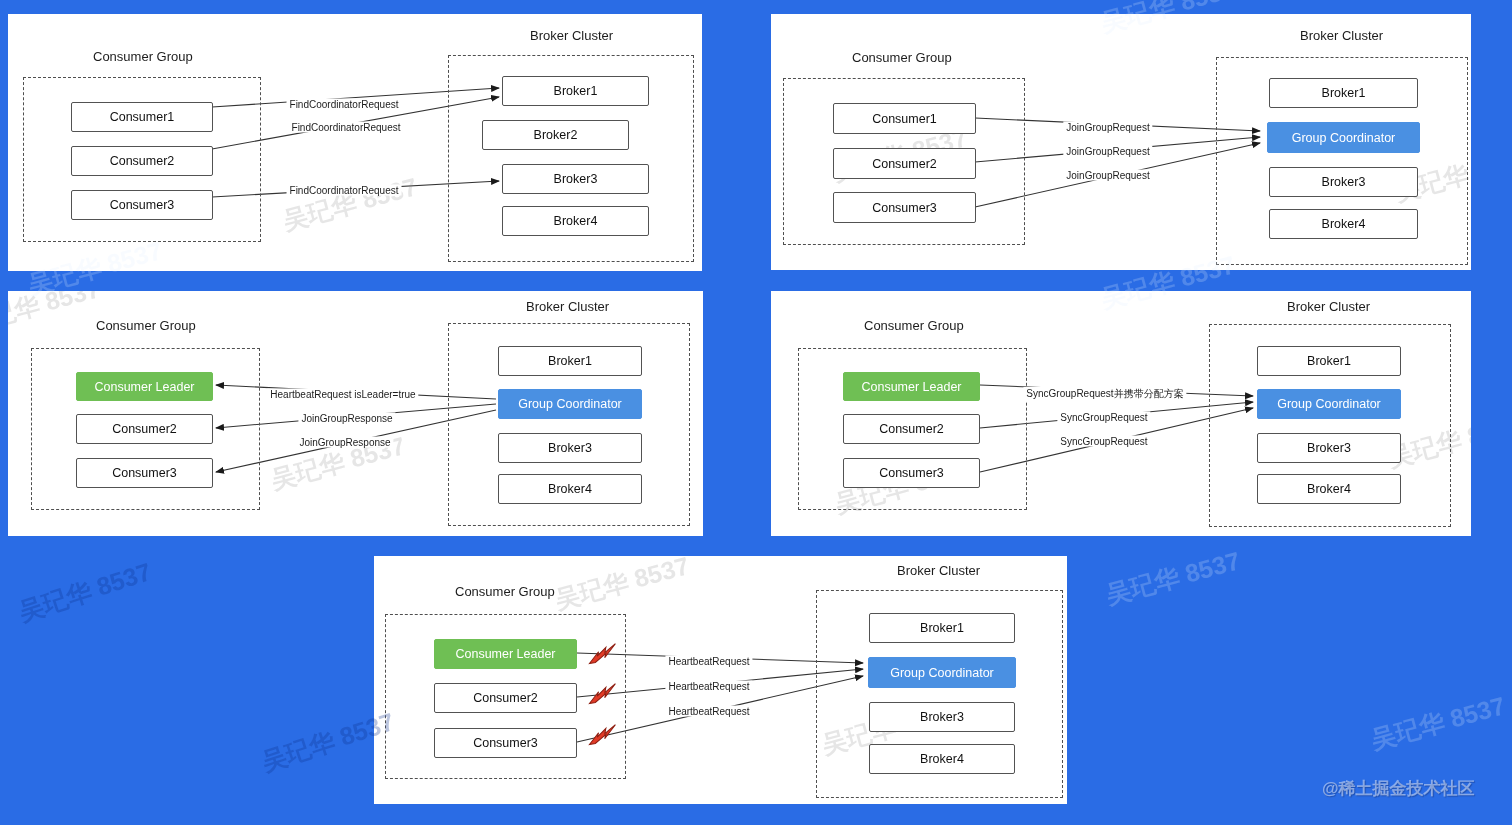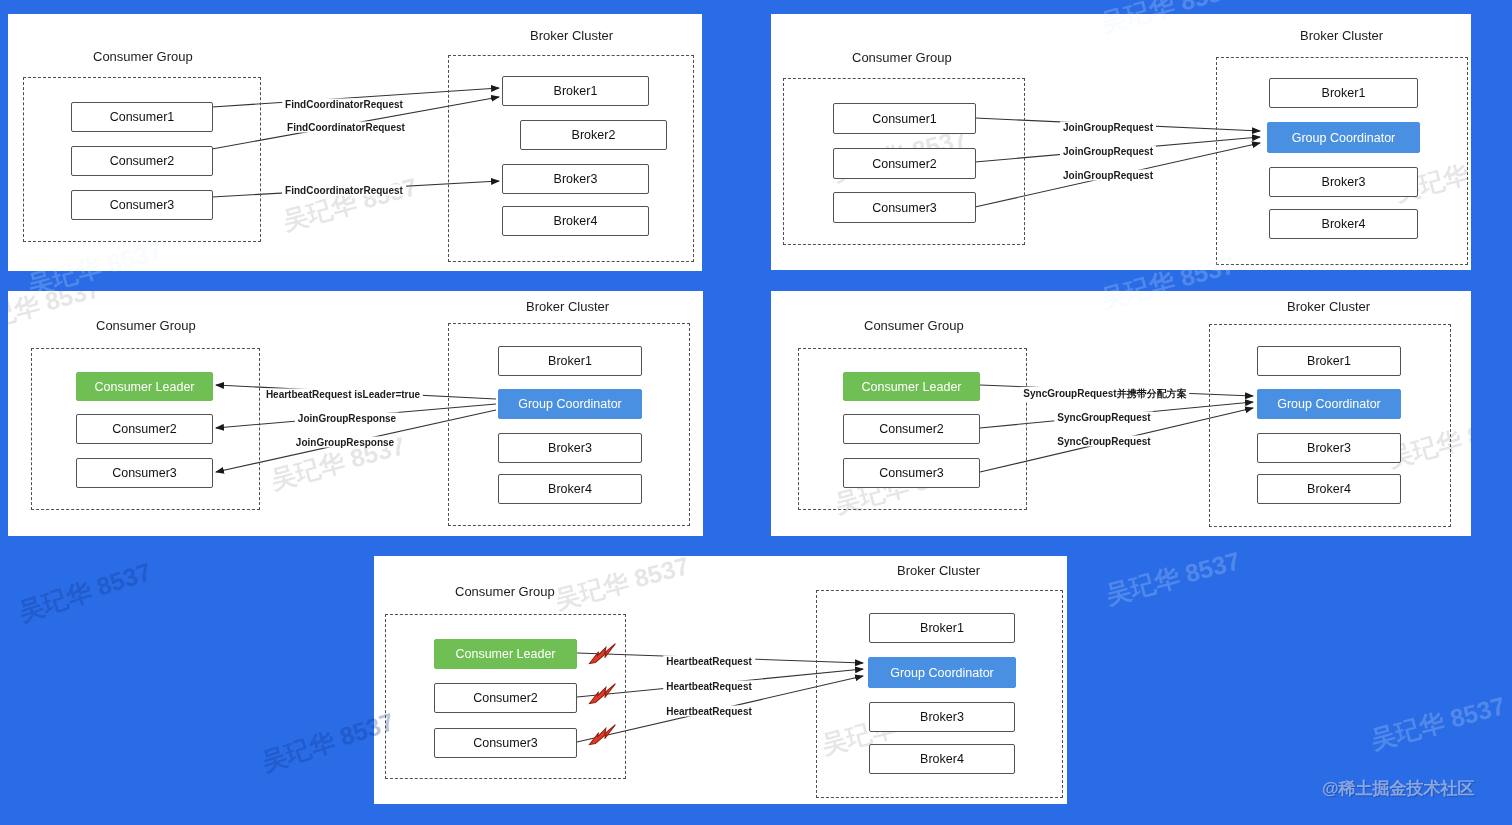--- a/index.html
+++ b/index.html
@@ -15,21 +15,21 @@
   .dashed{position:absolute;border:1.4px dashed #4f4f4f;}
   .node{
     position:absolute;background:#ffffff;border:1.4px solid #525252;border-radius:2px;
     display:flex;align-items:center;justify-content:center;
     font-size:12.5px;color:#111111;white-space:nowrap;
   }
   .node.coordinator{background:#4a90e2;border-color:#4a90e2;color:#ffffff;}
   .node.leader{background:#6fbf54;border-color:#6fbf54;color:#ffffff;}
   .albl{
     position:absolute;transform:translate(-50%,-50%);
-    font-size:10px;color:#1c1c1c;background:#ffffff;padding:0 3px;white-space:nowrap;font-weight:bold;
+    font-size:10px;color:#1c1c1c;background:#ffffff;padding:0 3px;white-space:nowrap;
   }
   .wm{
     position:absolute;transform:translate(-50%,-50%) rotate(-15deg);
     font-size:25px;font-weight:bold;white-space:nowrap;pointer-events:none;
   }
   .wm.on-white{color:rgba(130,130,130,0.20);}
   .wm.on-blue-light{color:rgba(225,235,255,0.22);}
   .wm.on-blue-dark{color:rgba(10,45,140,0.28);}
   .wm.r18{transform:translate(-50%,-50%) rotate(-18deg);}
   .credit{
@@ -55,21 +55,21 @@
   </svg>
   <div class="wm on-white" style="left:342px;top:190px;">吴玘华 8537</div>
   <div class="ttl" style="left:85px;top:35px;">Consumer Group</div>
   <div class="ttl" style="left:522px;top:14px;">Broker Cluster</div>
   <div class="dashed" style="left:15px;top:63px;width:236px;height:163px;"></div>
   <div class="dashed" style="left:440px;top:41px;width:244px;height:205px;"></div>
   <div class="node" style="left:63px;top:88px;width:140px;height:28px;">Consumer1</div>
   <div class="node" style="left:63px;top:132px;width:140px;height:28px;">Consumer2</div>
   <div class="node" style="left:63px;top:176px;width:140px;height:28px;">Consumer3</div>
   <div class="node" style="left:494px;top:62px;width:145px;height:28px;">Broker1</div>
-  <div class="node" style="left:512px;top:106px;width:145px;height:28px;">Broker2</div>
+  <div class="node" style="left:474px;top:106px;width:145px;height:28px;">Broker2</div>
   <div class="node" style="left:494px;top:150px;width:145px;height:28px;">Broker3</div>
   <div class="node" style="left:494px;top:192px;width:145px;height:28px;">Broker4</div>
   <div class="albl" style="left:336px;top:90px;">FindCoordinatorRequest</div>
   <div class="albl" style="left:338px;top:113px;">FindCoordinatorRequest</div>
   <div class="albl" style="left:336px;top:176px;">FindCoordinatorRequest</div>
 </div>
 
 <div class="panel" style="left:771px;top:14px;width:700px;height:256px;">
   <svg class="arrows" width="700" height="256">
     <defs>

